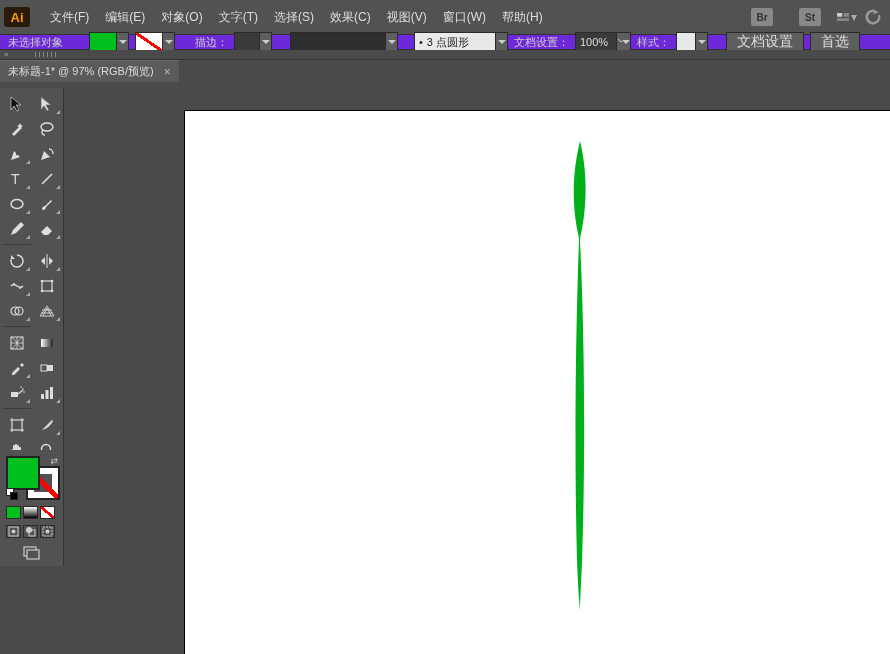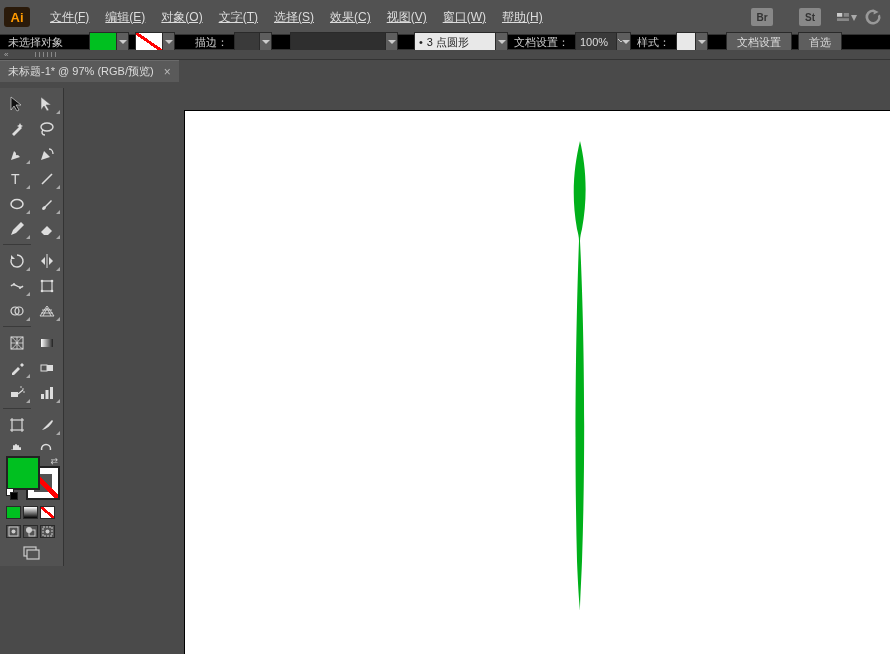--- a/index.html
+++ b/index.html
@@ -1,38 +1,38 @@
 <!DOCTYPE html>
 <html><head>
 <meta charset="utf-8">
 <style>
 * { margin: 0; padding: 0; box-sizing: border-box; font-family: "Microsoft YaHei", sans-serif; user-select: none; }
 body { width: 890px; height: 654px; background: #4a4a4a; overflow: hidden; position: relative; }
 
 
 .menubar { height: 28px; background: #525252; display: flex; align-items: center; padding: 17px 4px; font-size: 12px; color: #ddd; }
 .ai-logo { width: 26px; height: 20px; background: #2a1a0a; color: #ff9a00; font-weight: bold; font-size: 13px; display: flex; align-items: center; justify-content: center; border-radius: 3px; margin-right: 12px; }
-.menu-item { padding: 4px 8px; cursor: default; text-decoration: underline; }
+.menu-item { padding: 4px 8px; cursor: default; }
 .menu-spacer { flex: 1; }
 .menu-badge { width: 22px; height: 18px; background: #888; color: #333; font-size: 10px; font-weight: bold; display: flex; align-items: center; justify-content: center; margin: 0 13px; border-radius: 2px; }
 .menu-icon { width: 20px; height: 18px; margin: 0 3px; display: flex; align-items: center; justify-content: center; color: #aaa; }
 
 
-.controlbar { height: 16px; background: #000000; display: flex; align-items: center; padding: 0 8px; font-size: 11px; color: #ccc; border-top: 1px solid #323232; border-bottom: 1px solid #323232; gap: 6px; }
+.controlbar { height: 16px; background: #6d28d9; display: flex; align-items: center; padding: 0 8px; font-size: 11px; color: #ccc; border-top: 1px solid #323232; border-bottom: 1px solid #323232; gap: 6px; }
 .ctrl-label { white-space: nowrap; }
 .color-swatch { width: 28px; height: 20px; border: 1px solid #2a2a2a; display: flex; position: relative; }
 .swatch-fill { position: absolute; inset: 0; }
 .swatch-green { background: #00c020; }
 .swatch-none { background: #fff; }
 .swatch-none::after { content: ""; position: absolute; inset: 0; background: linear-gradient(to top right, transparent 45%, red 45%, red 55%, transparent 55%); }
 .dd-arrow { width: 12px; height: 20px; background: #5e5e5e; display: flex; align-items: center; justify-content: center; border: 1px solid #2a2a2a; border-left: none; }
 .dd-arrow::after { content: ""; border: 4px solid transparent; border-top-color: #ccc; margin-top: 3px; }
 .ctrl-input { height: 20px; background: #3a3a3a; border: 1px solid #2a2a2a; color: #ddd; font-size: 11px; padding: 0 4px; }
 .ctrl-input.dark { background: #2f2f2f; }
-.ctrl-button { height: 20px; padding: 0 10px; background: #5e5e5e; border: 1px solid #2a2a2a; color: #ddd; font-size: 11px; display: flex; align-items: center; }
+.ctrl-button { height: 20px; padding: 0 10px; background: #5e5e5e; border: 1px solid #2a2a2a; color: #ddd; font-size: 14px; display: flex; align-items: center; }
 .seg { display: flex; align-items: center; }
 
 
 .ruler-strip { height: 10px; background: #4a4a4a; border-bottom: 1px solid #333; position: relative; }
 .ruler-strip .marks { position: absolute; left: 35px; top: 2px; width: 22px; height: 5px; background: repeating-linear-gradient(90deg, #888 0 1px, transparent 1px 4px); }
 .ruler-strip .arrows { position: absolute; left: 4px; top: 0; color: #aaa; font-size: 8px; }
 
 
 .tabbar { height: 22px; background: #4a4a4a; display: flex; align-items: flex-end; }
 .doc-tab { height: 22px; background: #5a5a5a; color: #ddd; font-size: 11px; display: flex; align-items: center; padding: 0 8px; gap: 10px; border-top: 1px solid #6a6a6a; }

